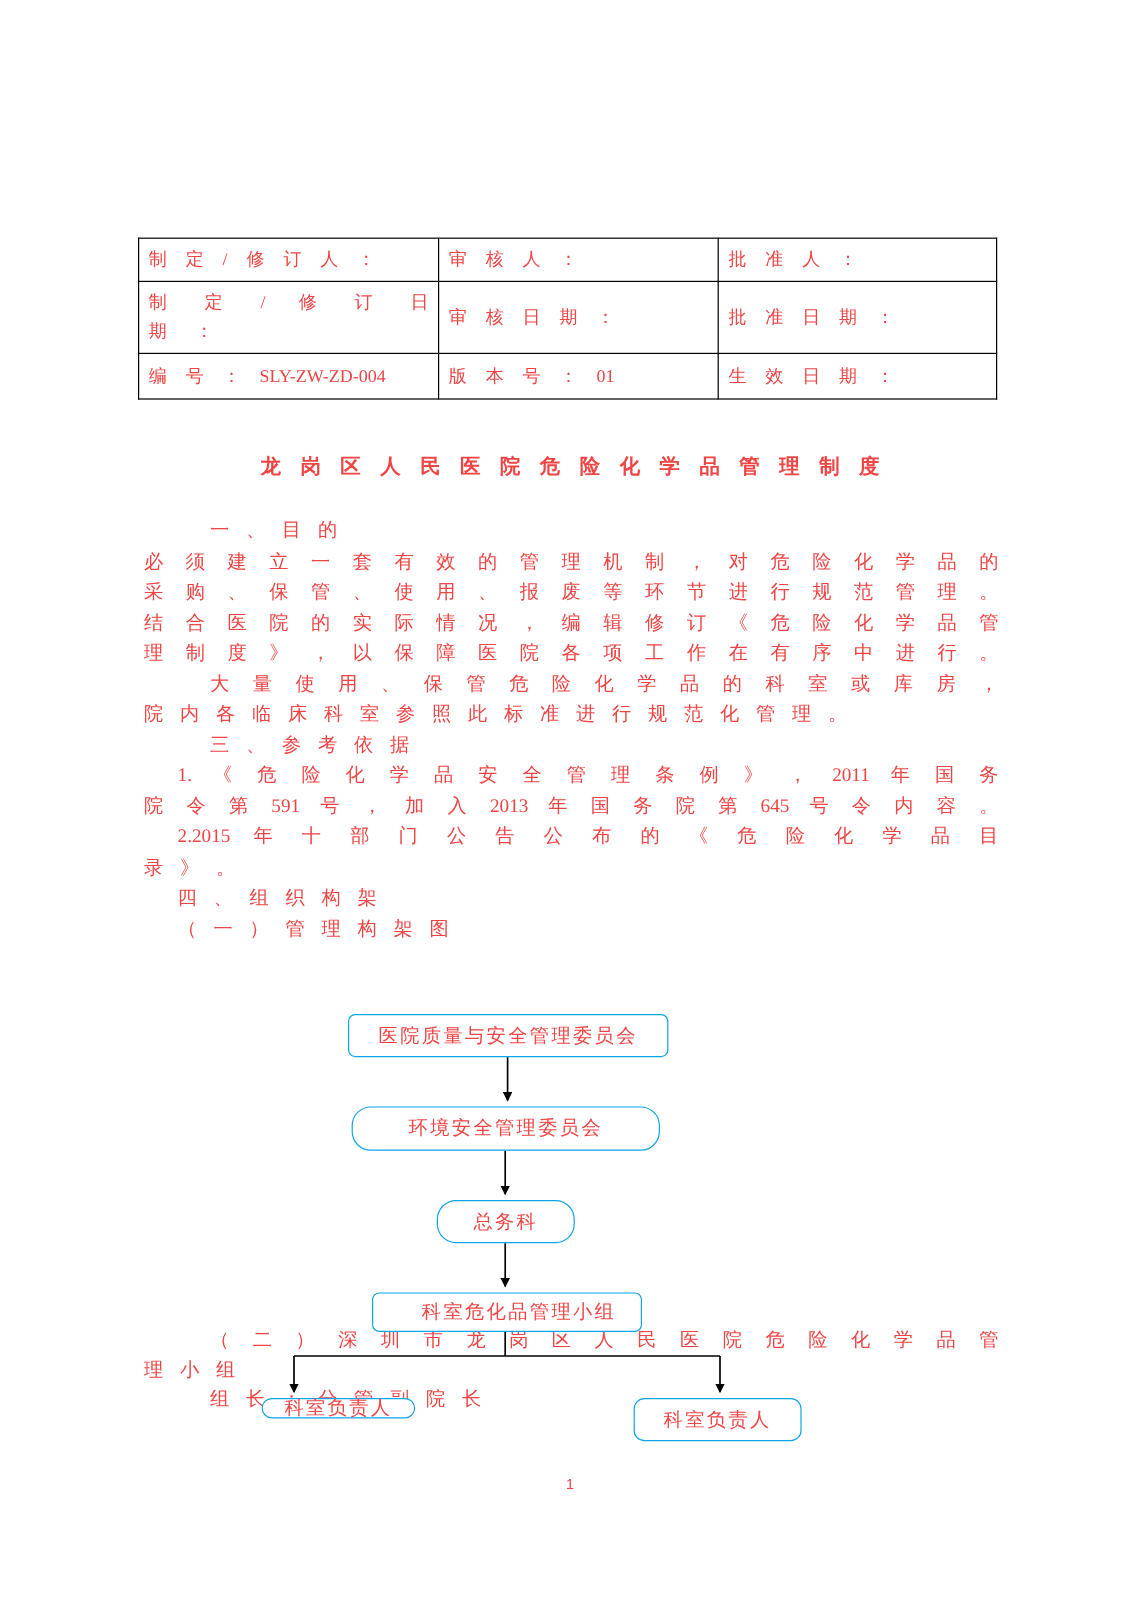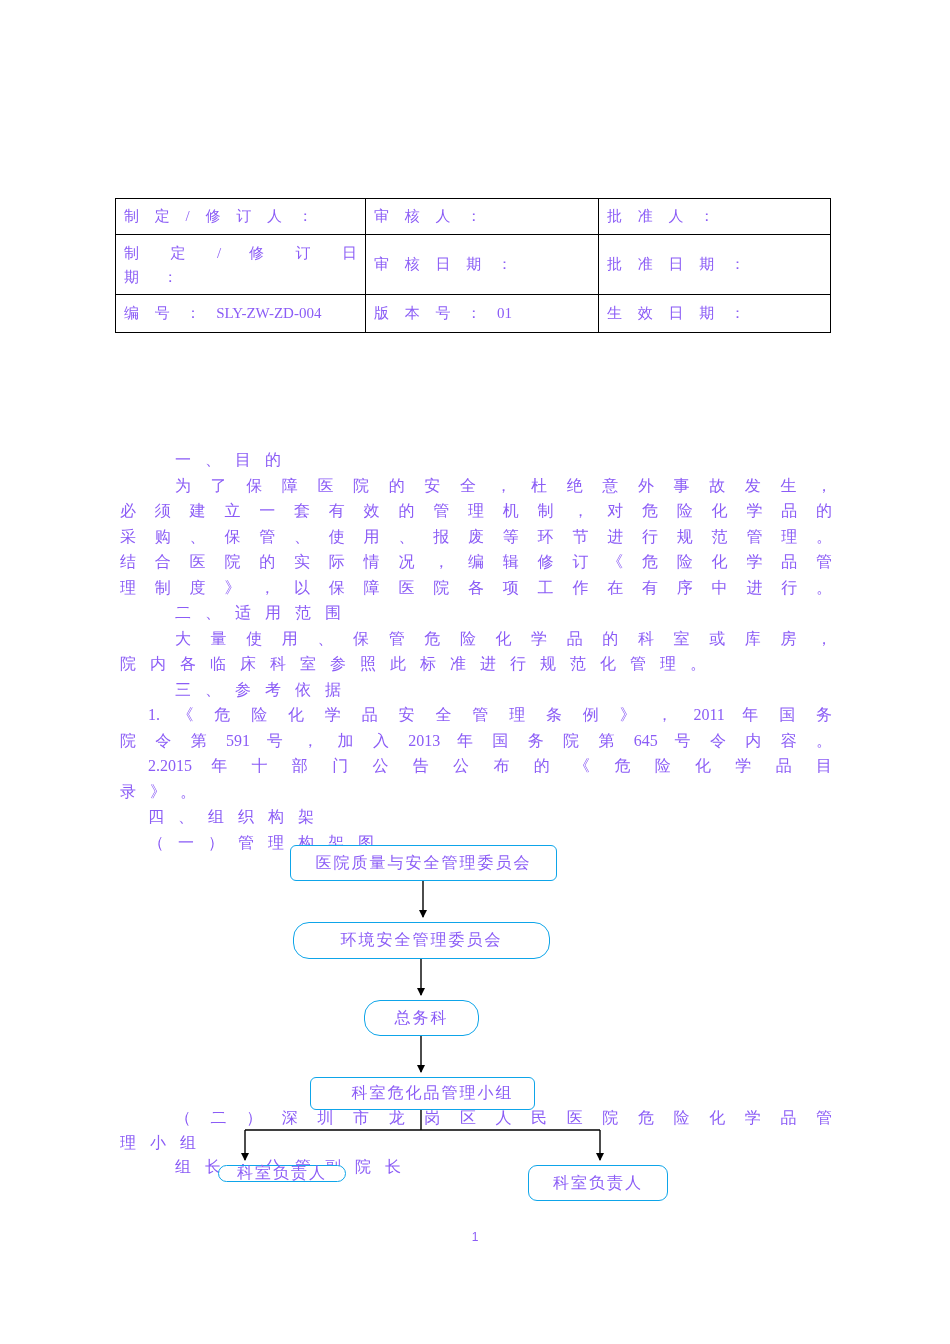--- a/index.html
+++ b/index.html
@@ -3,21 +3,21 @@
 <meta charset="utf-8">
 <style>
   * { margin:0; padding:0; box-sizing:border-box; }
   html,body { background:#e8e8e8; }
   .page {
     position:relative;
     width:950px; height:1344px;
     margin:0 auto;
     background:#ffffff;
     font-family:"Liberation Serif","DejaVu Serif",serif;
-    color:#8b5cf6;
+    color:#ef4444;
     overflow:hidden;
   }
 
   
   .doc-table {
     position:absolute; left:115px; top:198px;
     width:715px;
     border-collapse:collapse;
     table-layout:fixed;
   }
@@ -42,21 +42,21 @@
   .doc-title {
     position:absolute; top:377px; left:0; width:100%;
     text-align:center;
     font-weight:bold;
     font-size:17px;
     word-spacing:12px;
   }
 
   
   .body-text {
-    position:absolute; left:120px; top:430px; width:712px;margin-top:17px;
+    position:absolute; left:120px; top:430px; width:712px;
   }
   .overlay-text {
     position:absolute; left:120px; top:1106px; width:712px;
     z-index:1;
   }
   .body-line {
     font-size:16px;
     line-height:25.5px;
     word-spacing:10px;
     white-space:normal;
@@ -127,30 +127,29 @@
         <td>批 准 日 期 ：</td>
       </tr>
       <tr class="row-3">
         <td>编 号 ： SLY-ZW-ZD-004</td>
         <td>版 本 号 ： 01</td>
         <td>生 效 日 期 ：</td>
       </tr>
     </tbody>
   </table>
 
+  <div class="doc-title">龙 岗 区 人 民 医 院 危 险 化 学 品 管 理 制 度</div>
 
   <div class="body-text">
 
   <div class="body-line ind2">一 、 目 的</div>
-      <div class="body-line justify ind2">为 了 保 障 医 院 的 安 全 ， 杜 绝 意 外 事 故 发 生 ，</div>
       <div class="body-line justify">必 须 建 立 一 套 有 效 的 管 理 机 制 ， 对 危 险 化 学 品 的</div>
       <div class="body-line justify">采 购 、 保 管 、 使 用 、 报 废 等 环 节 进 行 规 范 管 理 。</div>
       <div class="body-line justify">结 合 医 院 的 实 际 情 况 ， 编 辑 修 订 《 危 险 化 学 品 管</div>
       <div class="body-line justify">理 制 度 》 ， 以 保 障 医 院 各 项 工 作 在 有 序 中 进 行 。</div>
-      <div class="body-line ind2">二 、 适 用 范 围</div>
       <div class="body-line justify ind2">大 量 使 用 、 保 管 危 险 化 学 品 的 科 室 或 库 房 ，</div>
       <div class="body-line">院 内 各 临 床 科 室 参 照 此 标 准 进 行 规 范 化 管 理 。</div>
       <div class="body-line ind2">三 、 参 考 依 据</div>
       <div class="body-line justify ind1">1. 《 危 险 化 学 品 安 全 管 理 条 例 》 ， 2011 年 国 务</div>
       <div class="body-line justify">院 令 第 591 号 ， 加 入 2013 年 国 务 院 第 645 号 令 内 容 。</div>
       <div class="body-line justify ind1">2.2015 年 十 部 门 公 告 公 布 的 《 危 险 化 学 品 目</div>
       <div class="body-line">录 》 。</div>
       <div class="body-line ind1">四 、 组 织 构 架</div>
       <div class="body-line ind1">（ 一 ） 管 理 构 架 图</div>
     </div>

